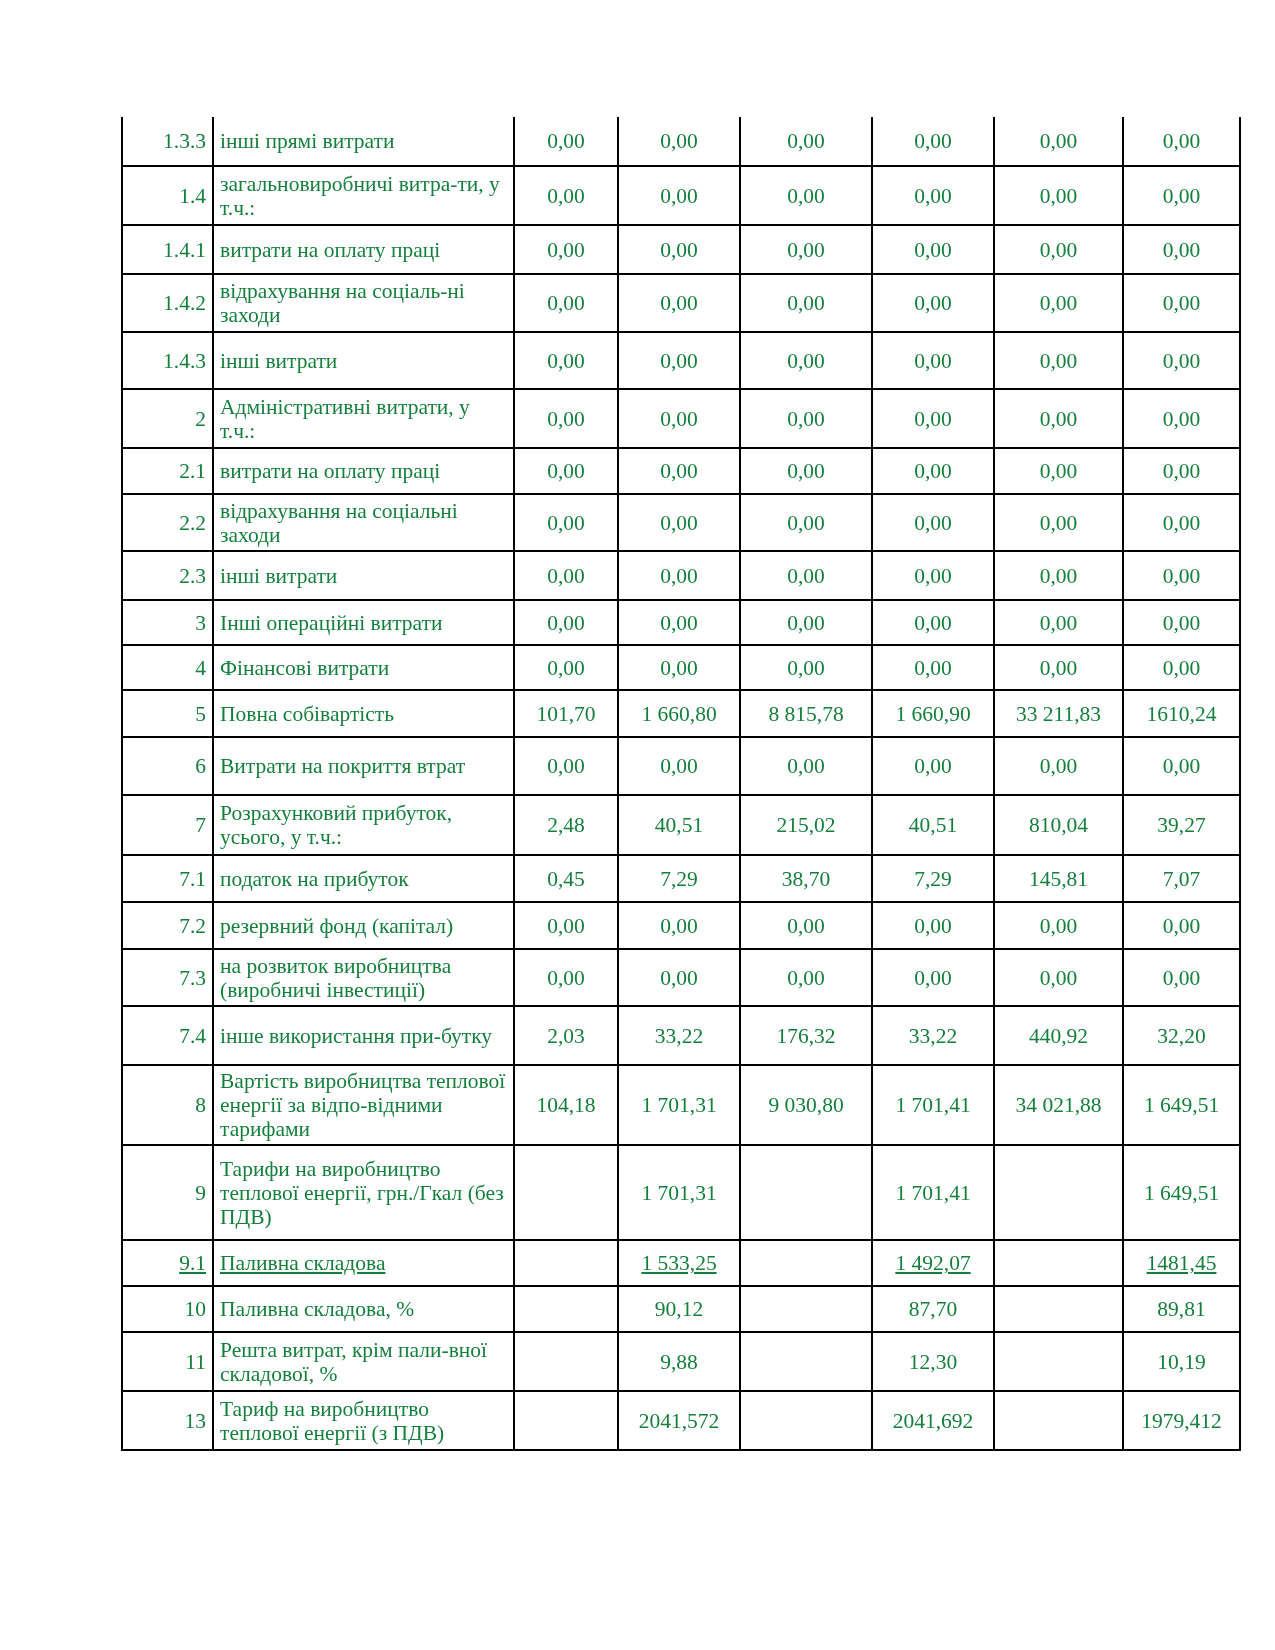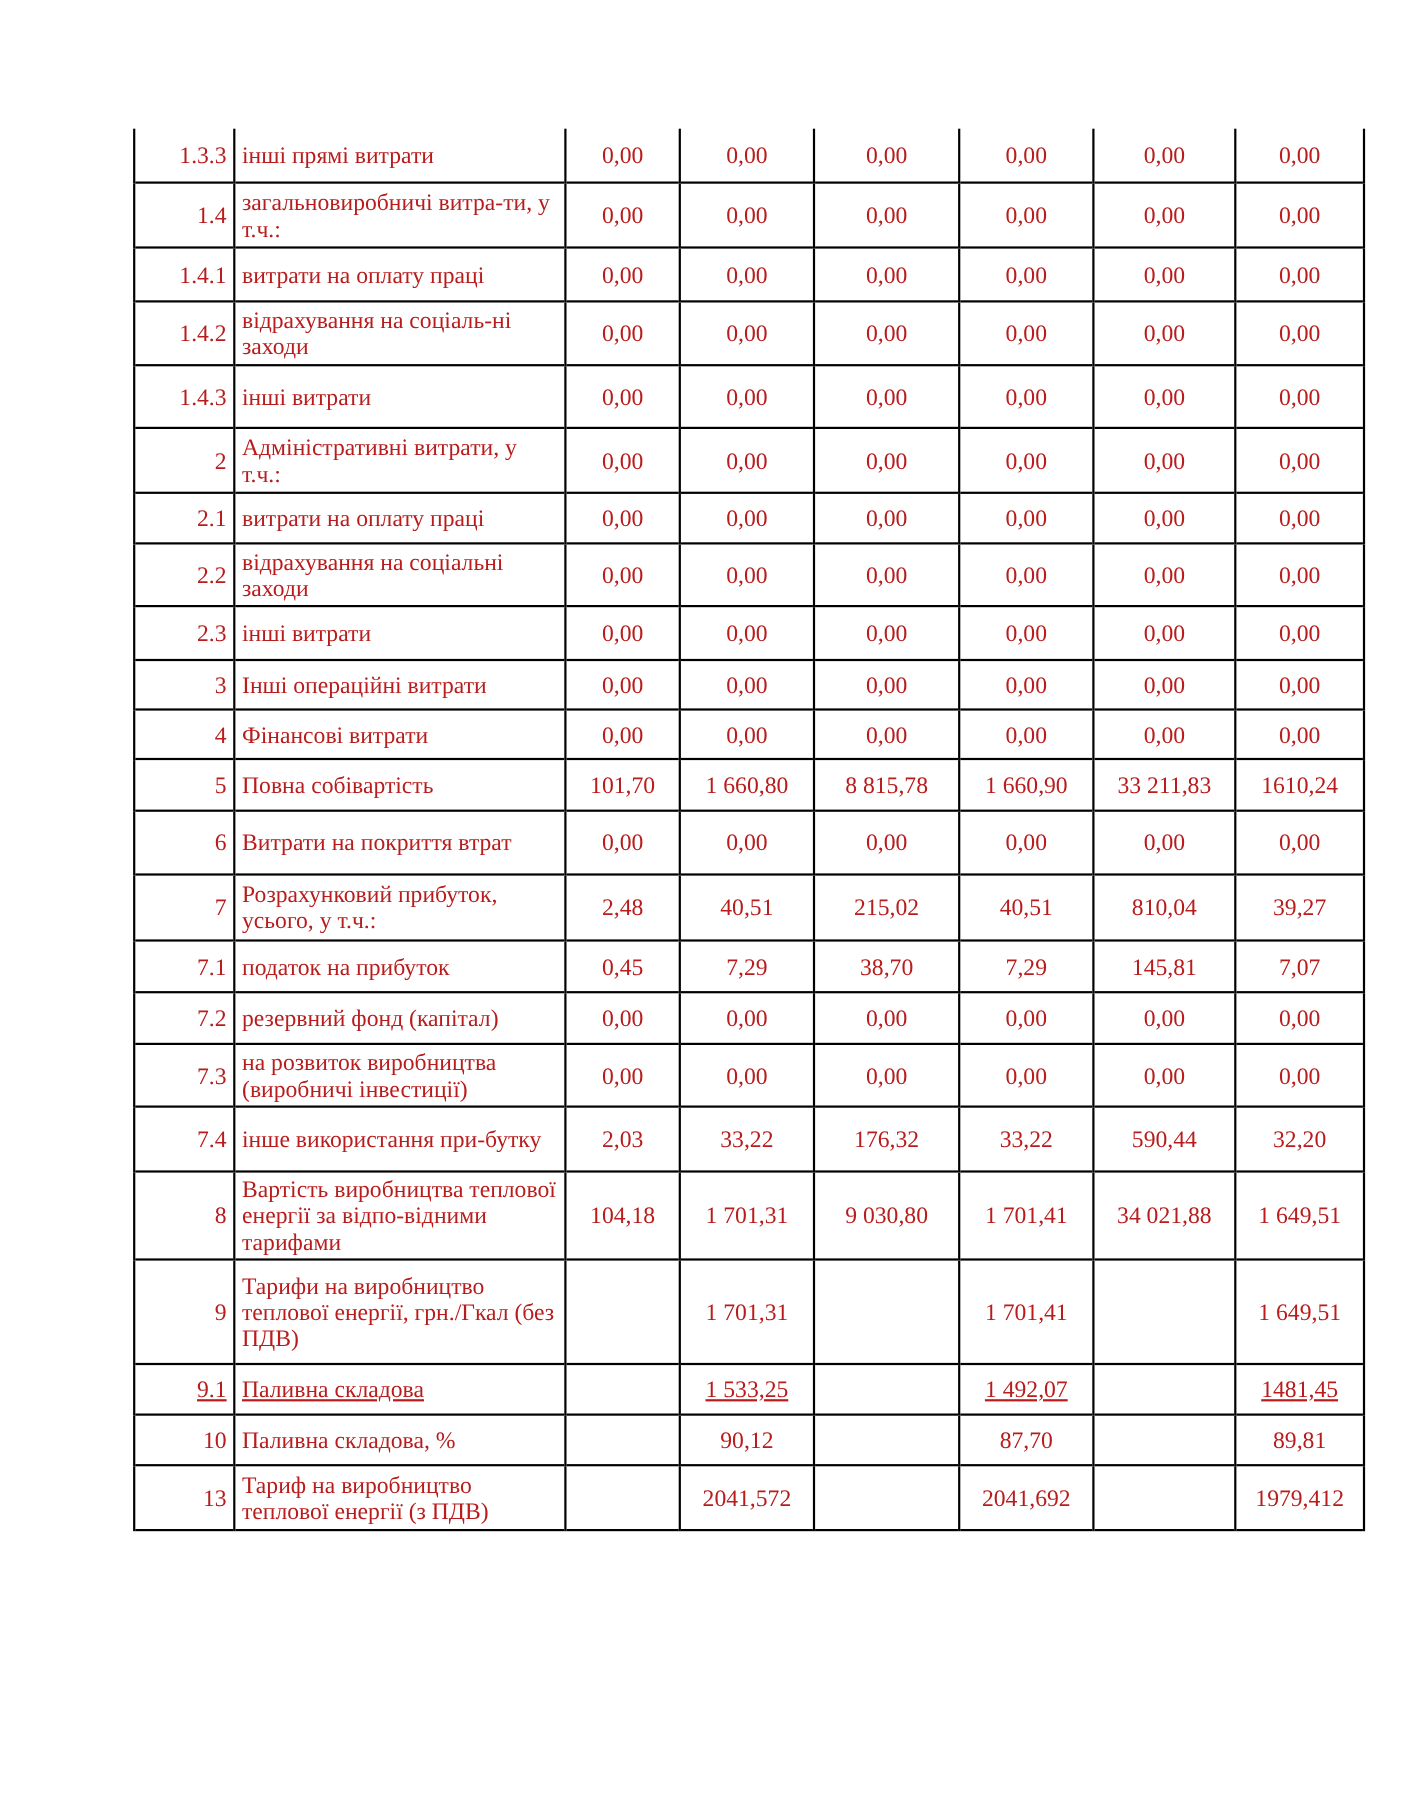--- a/index.html
+++ b/index.html
@@ -5,21 +5,21 @@
   html, body { margin: 0; padding: 0; background: #ffffff; }
   body { width: 1275px; height: 1650px; position: relative; overflow: hidden; }
   .page { position: absolute; left: 0; top: 0; width: 1275px; height: 1650px; background: #fff; }
   table.tariff {
     position: absolute; left: 121px; top: 117px;
     border-collapse: collapse;
     table-layout: fixed;
     width: 1118px;
     font-family: "Liberation Serif", "DejaVu Serif", serif;
     font-size: 21.5px;
-    color: #b91c1c;
+    color: #15803d;
     border-bottom: 2px solid #000;
   }
   table.tariff td {
     border-left: 2px solid #000;
     border-right: 2px solid #000;
     border-top: 2px solid #000;
     padding: 0 6px;
     vertical-align: middle;
     line-height: 24px;
   }
@@ -222,21 +222,21 @@
           <td class="val">0,00</td>
           <td class="val">0,00</td>
         </tr>
         <tr style="height: 59px;">
           <td class="num">7.4</td>
           <td class="label"> інше використання  при-бутку</td>
           <td class="val">2,03</td>
           <td class="val">33,22</td>
           <td class="val">176,32</td>
           <td class="val">33,22</td>
-          <td class="val">590,44</td>
+          <td class="val">440,92</td>
           <td class="val">32,20</td>
         </tr>
         <tr style="height: 80px;">
           <td class="num">8</td>
           <td class="label">Вартість виробництва теплової енергії за відпо-відними тарифами</td>
           <td class="val">104,18</td>
           <td class="val">1 701,31</td>
           <td class="val">9 030,80</td>
           <td class="val">1 701,41</td>
           <td class="val">34 021,88</td>
@@ -266,20 +266,30 @@
           <td class="num">10</td>
           <td class="label">Паливна складова, %</td>
           <td class="val"></td>
           <td class="val">90,12</td>
           <td class="val"></td>
           <td class="val">87,70</td>
           <td class="val"></td>
           <td class="val">89,81</td>
         </tr>
         <tr style="height: 59px;">
+          <td class="num">11</td>
+          <td class="label">Решта витрат, крім пали-вної складової, %</td>
+          <td class="val"></td>
+          <td class="val">9,88</td>
+          <td class="val"></td>
+          <td class="val">12,30</td>
+          <td class="val"></td>
+          <td class="val">10,19</td>
+        </tr>
+        <tr style="height: 59px;">
           <td class="num">13</td>
           <td class="label">Тариф на виробництво теплової енергії (з ПДВ)</td>
           <td class="val"></td>
           <td class="val">2041,572</td>
           <td class="val"></td>
           <td class="val">2041,692</td>
           <td class="val"></td>
           <td class="val">1979,412</td>
         </tr>
       </tbody>

